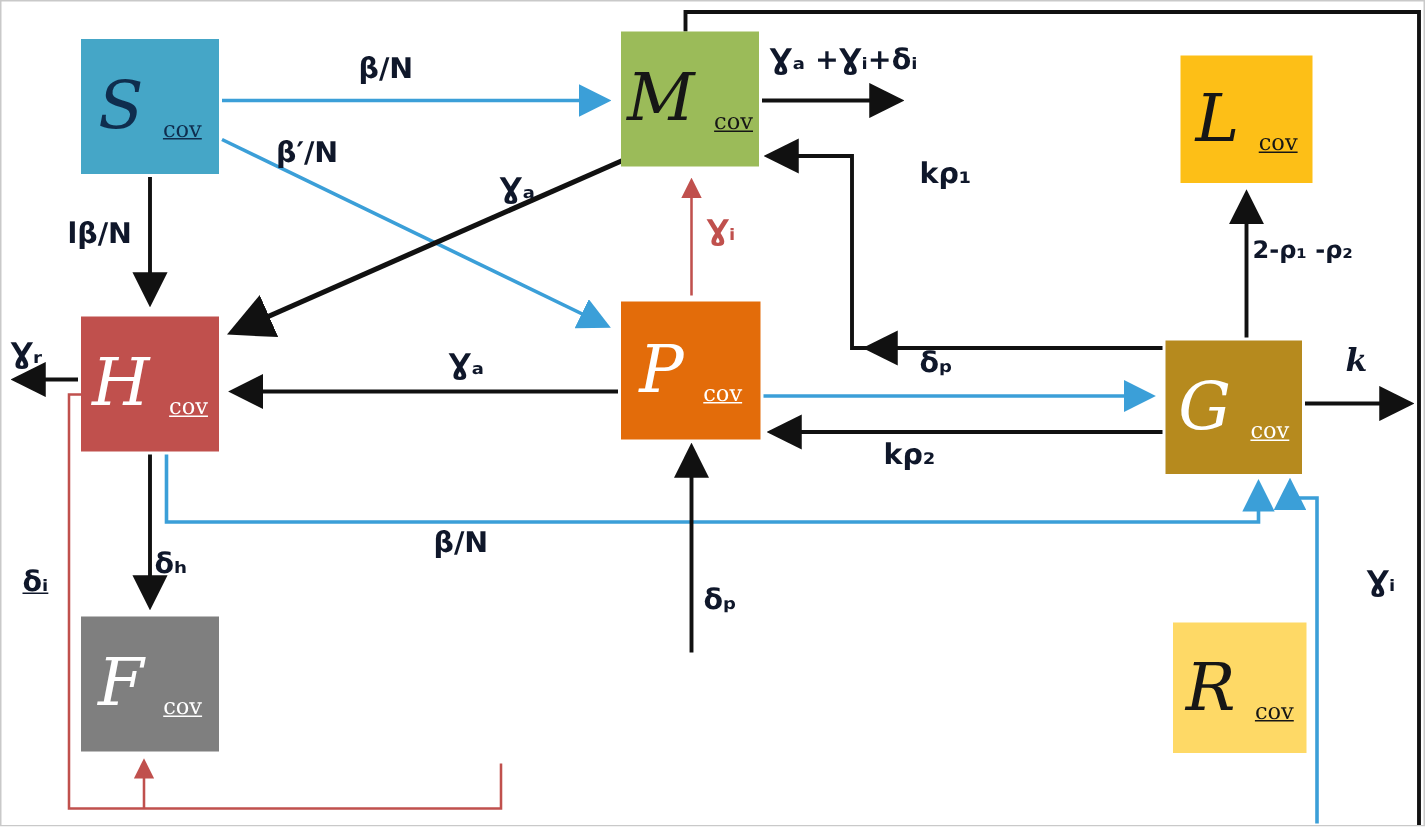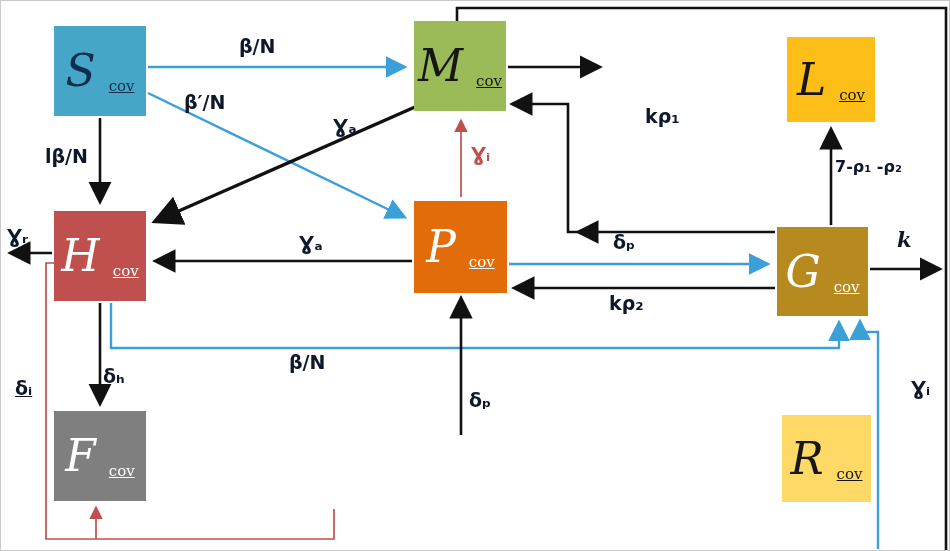--- a/index.html
+++ b/index.html
@@ -124,28 +124,29 @@
       <span class="covsub">cov</span>
   </div>
   <div class="node node-r" style="background-color: rgb(254, 217, 102); color: rgb(22, 22, 22);">
     <span class="letter">R</span>
       <span class="covsub">cov</span>
   </div>
 
   <span class="lbl" style="left:238px;top:34px;">β/N</span>
   <span class="lbl" style="left:183px;top:90px;">β′/N</span>
   <span class="lbl" style="left:44px;top:144px;">lβ/N</span>
-  <span class="lbl" style="left:612px;top:104px;margin-left:32px;">kρ₁</span>
-  <span class="lbl lbl-sm" style="left:834px;top:156px;">7-ρ₁ -ρ₂</span>
+  <span class="lbl" style="left:512px;top:28px;">Ɣₐ +Ɣᵢ+δᵢ</span>
+  <span class="lbl" style="left:612px;top:104px;">kρ₁</span>
+  <span class="lbl lbl-sm" style="left:834px;top:156px;">2-ρ₁ -ρ₂</span>
   <span class="lbl" style="left:332px;top:114px;">Ɣₐ</span>
   <span class="lbl lbl-red" style="left:470px;top:142px;">Ɣᵢ</span>
   <span class="lbl" style="left:6px;top:224px;">Ɣᵣ</span>
   <span class="lbl" style="left:298px;top:231px;">Ɣₐ</span>
   <span class="lbl" style="left:612px;top:230px;">δₚ</span>
-  <span class="lbl" style="left:608px;top:291px;">kρ₂</span>
+  <span class="lbl" style="left:588px;top:291px;">kρ₂</span>
   <span class="lbl lbl-italic" style="left:896px;top:226px;">k</span>
   <span class="lbl" style="left:288px;top:350px;">β/N</span>
   <span class="lbl" style="left:14px;top:376px;text-decoration:underline;">δᵢ</span>
   <span class="lbl" style="left:102px;top:364px;">δₕ</span>
   <span class="lbl" style="left:468px;top:388px;">δₚ</span>
   <span class="lbl" style="left:910px;top:376px;">Ɣᵢ</span>
 
 </div>
 
 </body></html>

